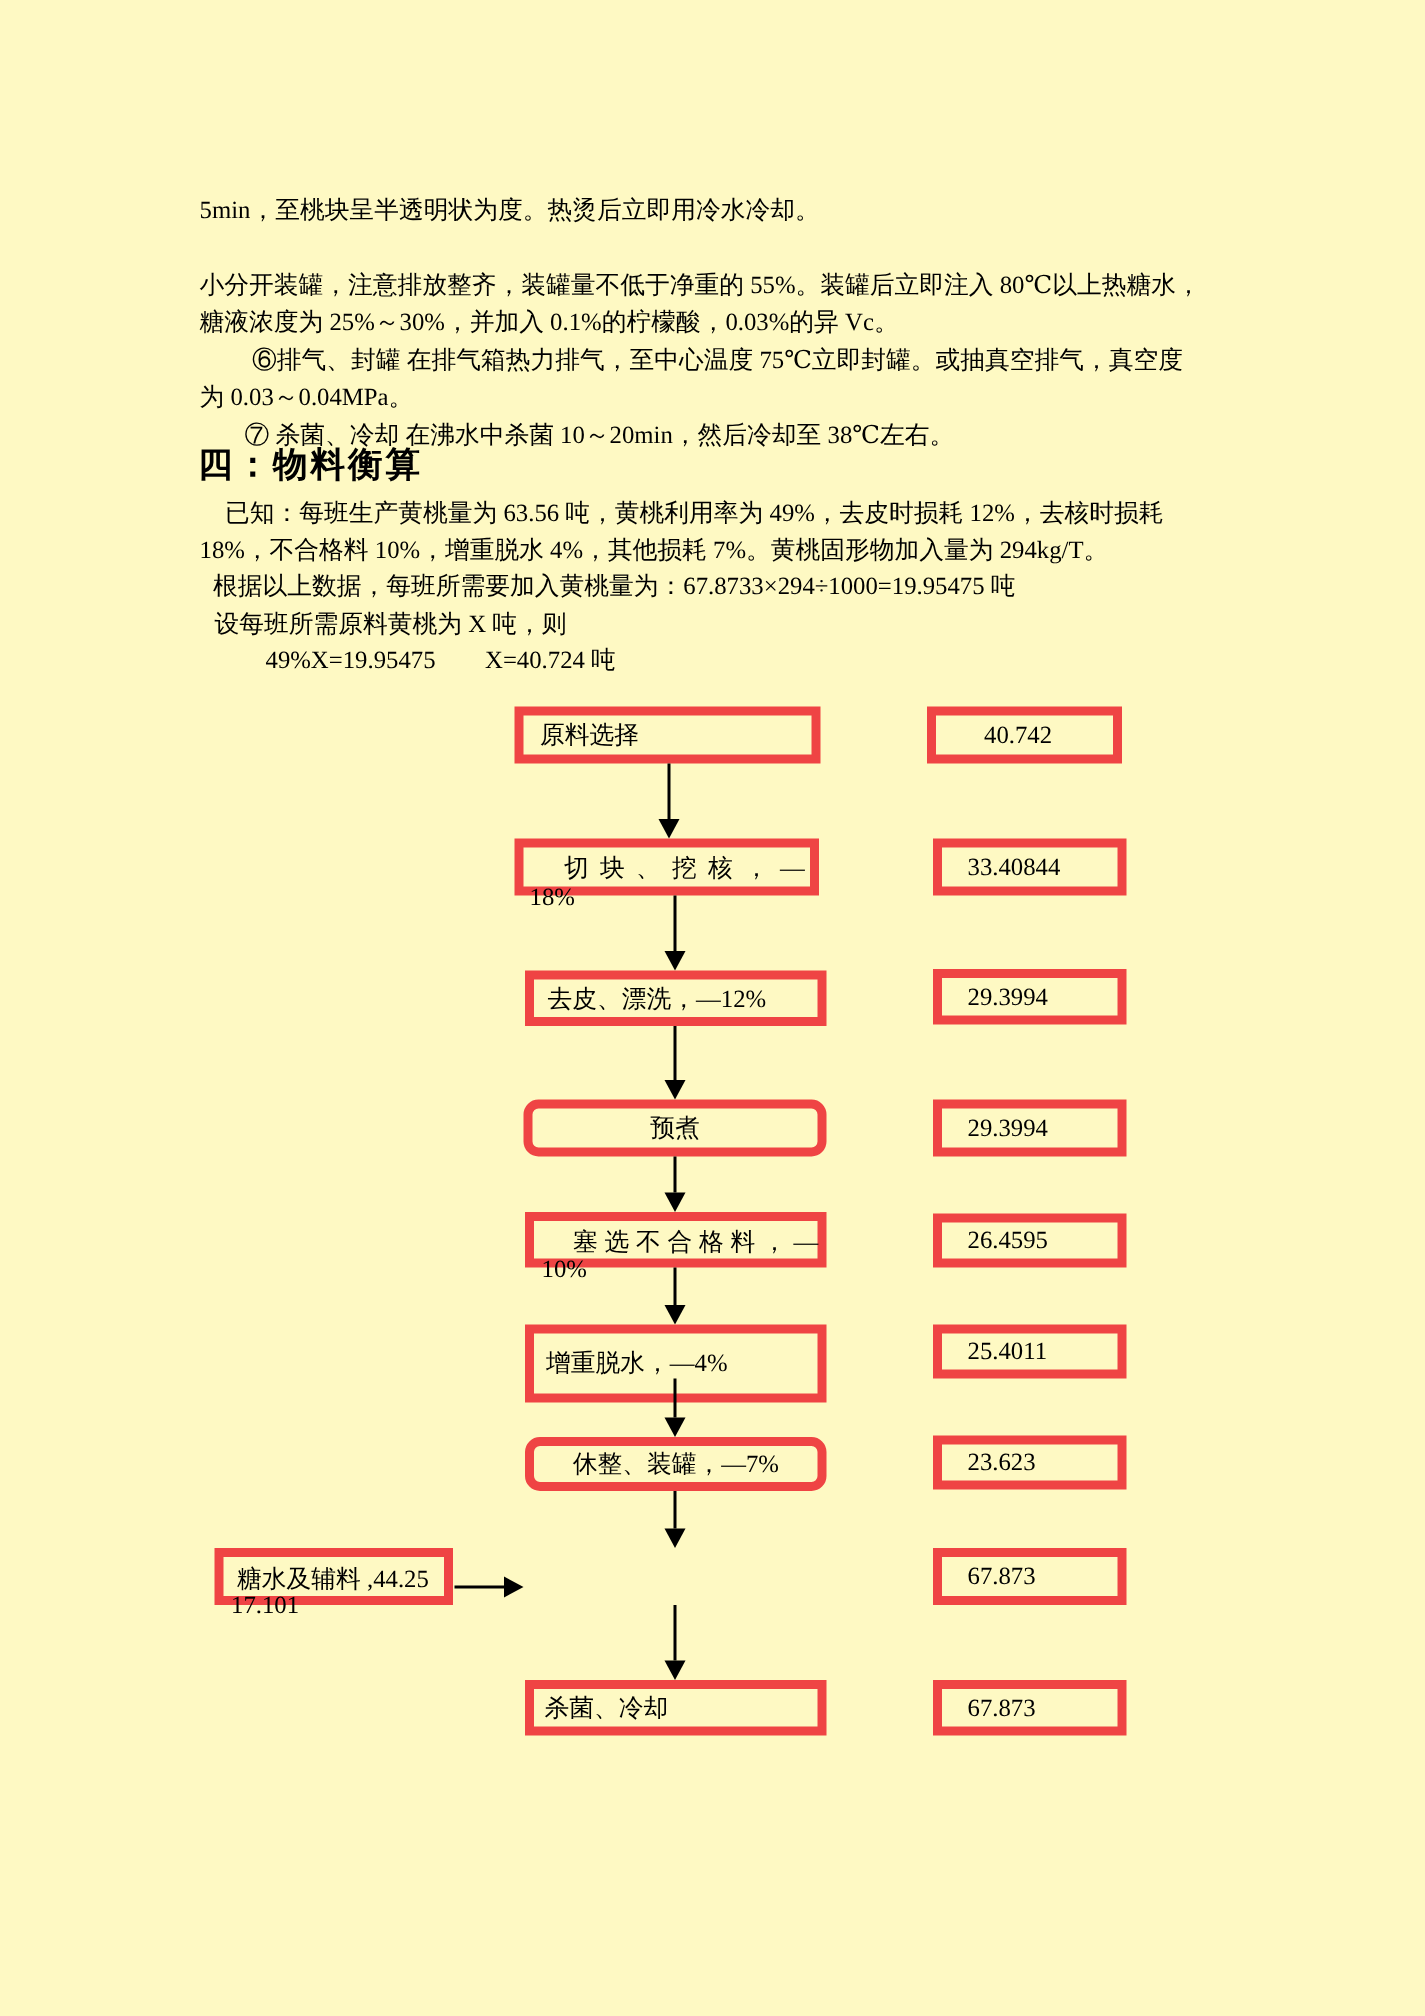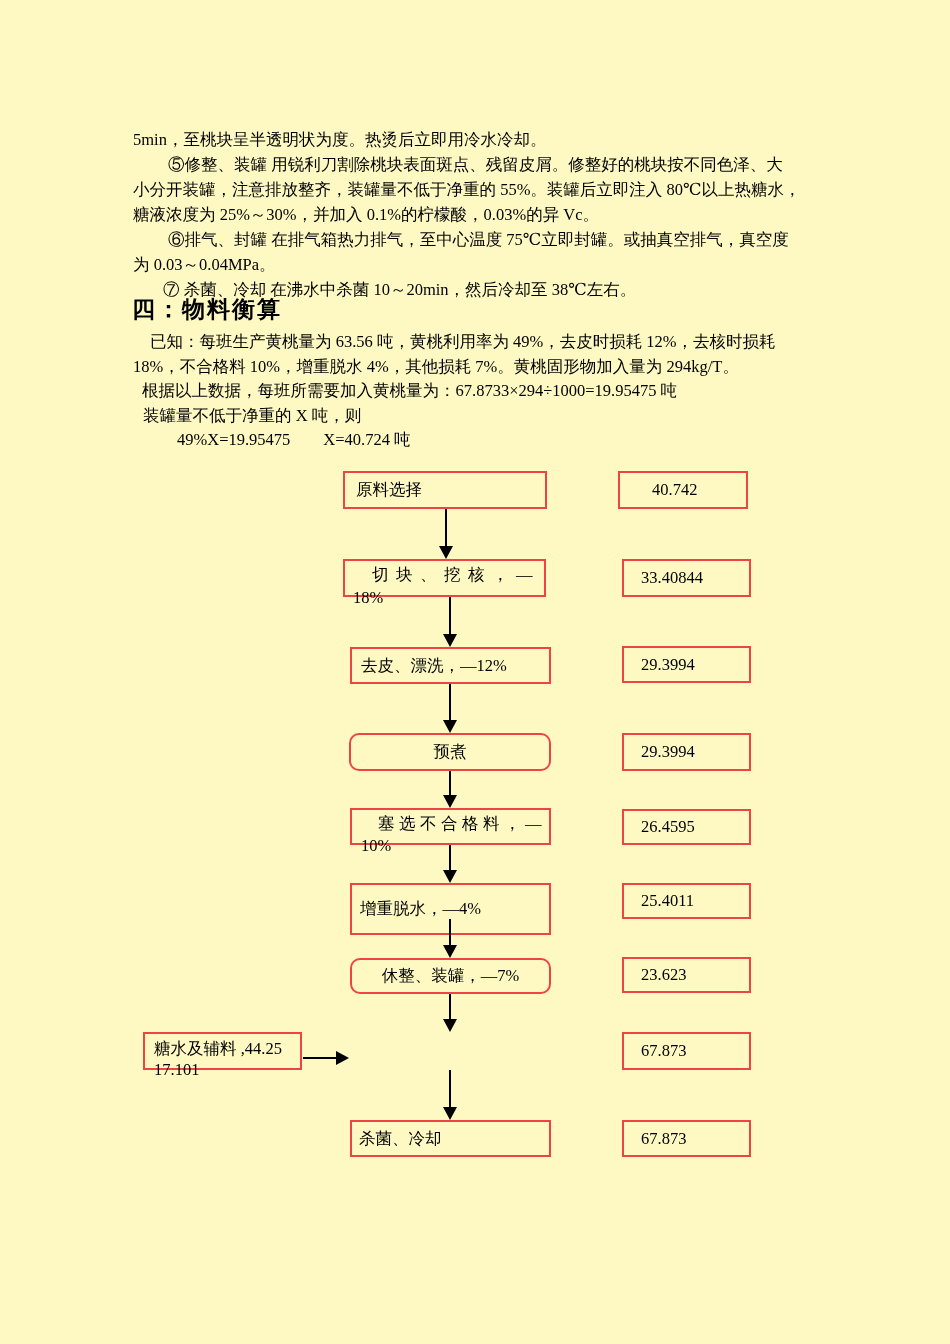--- a/index.html
+++ b/index.html
@@ -24,21 +24,21 @@
     font-family:"Liberation Sans","DejaVu Sans",sans-serif;
     font-weight:700;
     font-size:23px;
     line-height:26px;
     letter-spacing:2px;
     white-space:pre;
     color:#000;
   }
   .fbox{ 
     position:absolute;
-    border:2px solid #ef4444;
+    border:6px solid #ef4444;
     box-sizing:border-box;
     background:#fff0; 
     font-size:16.5px;
     display:flex;
     align-items:center;
     white-space:pre;
   }
   .fbox.hcenter{justify-content:center;border-radius:10px;}
   .fbox.topline{align-items:flex-start;padding-top:3px;}
   .ofl{ 
@@ -54,33 +54,32 @@
   .arrow-h{position:absolute;height:14px;display:flex;flex-direction:row;align-items:center;}
   .arrow-h .stem{flex:1 1 auto;height:2px;background:#000;}
   .arrow-h .tip{width:0;height:0;border-top:7px solid transparent;border-bottom:7px solid transparent;border-left:13px solid #000;}
 </style>
 </head>
 <body>
 
 <div class="page">
 
   <div class="bl" style="left:133px;top:130px">5min，至桃块呈半透明状为度。热烫后立即用冷水冷却。</div>
-  <div class="bl" style="left:168px;top:155px">⑤修整、装罐 用锐利刀割除桃块表面斑点、残留皮屑。修整好的桃块按不同色泽、大</div>
   <div class="bl" style="left:133px;top:180px">小分开装罐，注意排放整齐，装罐量不低于净重的 55%。装罐后立即注入 80℃以上热糖水，</div>
   <div class="bl" style="left:133px;top:205px">糖液浓度为 25%～30%，并加入 0.1%的柠檬酸，0.03%的异 Vc。</div>
   <div class="bl" style="left:168px;top:230px">⑥排气、封罐 在排气箱热力排气，至中心温度 75℃立即封罐。或抽真空排气，真空度</div>
   <div class="bl" style="left:133px;top:255px">为 0.03～0.04MPa。</div>
   <div class="bl" style="left:163px;top:280px">⑦ 杀菌、冷却 在沸水中杀菌 10～20min，然后冷却至 38℃左右。</div>
 
   <div class="hd" style="left:132px;top:296px">四：物料衡算</div>
 
   <div class="bl" style="left:150px;top:332px">已知：每班生产黄桃量为 63.56 吨，黄桃利用率为 49%，去皮时损耗 12%，去核时损耗</div>
   <div class="bl" style="left:133px;top:357px">18%，不合格料 10%，增重脱水 4%，其他损耗 7%。黄桃固形物加入量为 294kg/T。</div>
   <div class="bl" style="left:142px;top:381px">根据以上数据，每班所需要加入黄桃量为：67.8733×294÷1000=19.95475 吨</div>
-  <div class="bl" style="left:143px;top:406px">装罐量不低于净重的 X 吨，则</div>
+  <div class="bl" style="left:143px;top:406px">设每班所需原料黄桃为 X 吨，则</div>
   <div class="bl" style="left:177px;top:430px">49%X=19.95475        X=40.724 吨</div>
 
   <div class="fbox" style="left:343px;top:471px;width:204px;height:38px;padding-left:11px">
     <span>原料选择</span>
   </div>
 
   <div class="fbox topline" style="left:343px;top:559px;width:203px;height:38px;padding-left:27px;letter-spacing:7.5px">
     <span>切块、挖核，—</span>
   </div>
   <div class="ofl" style="left:353px;top:589px">18%</div>

